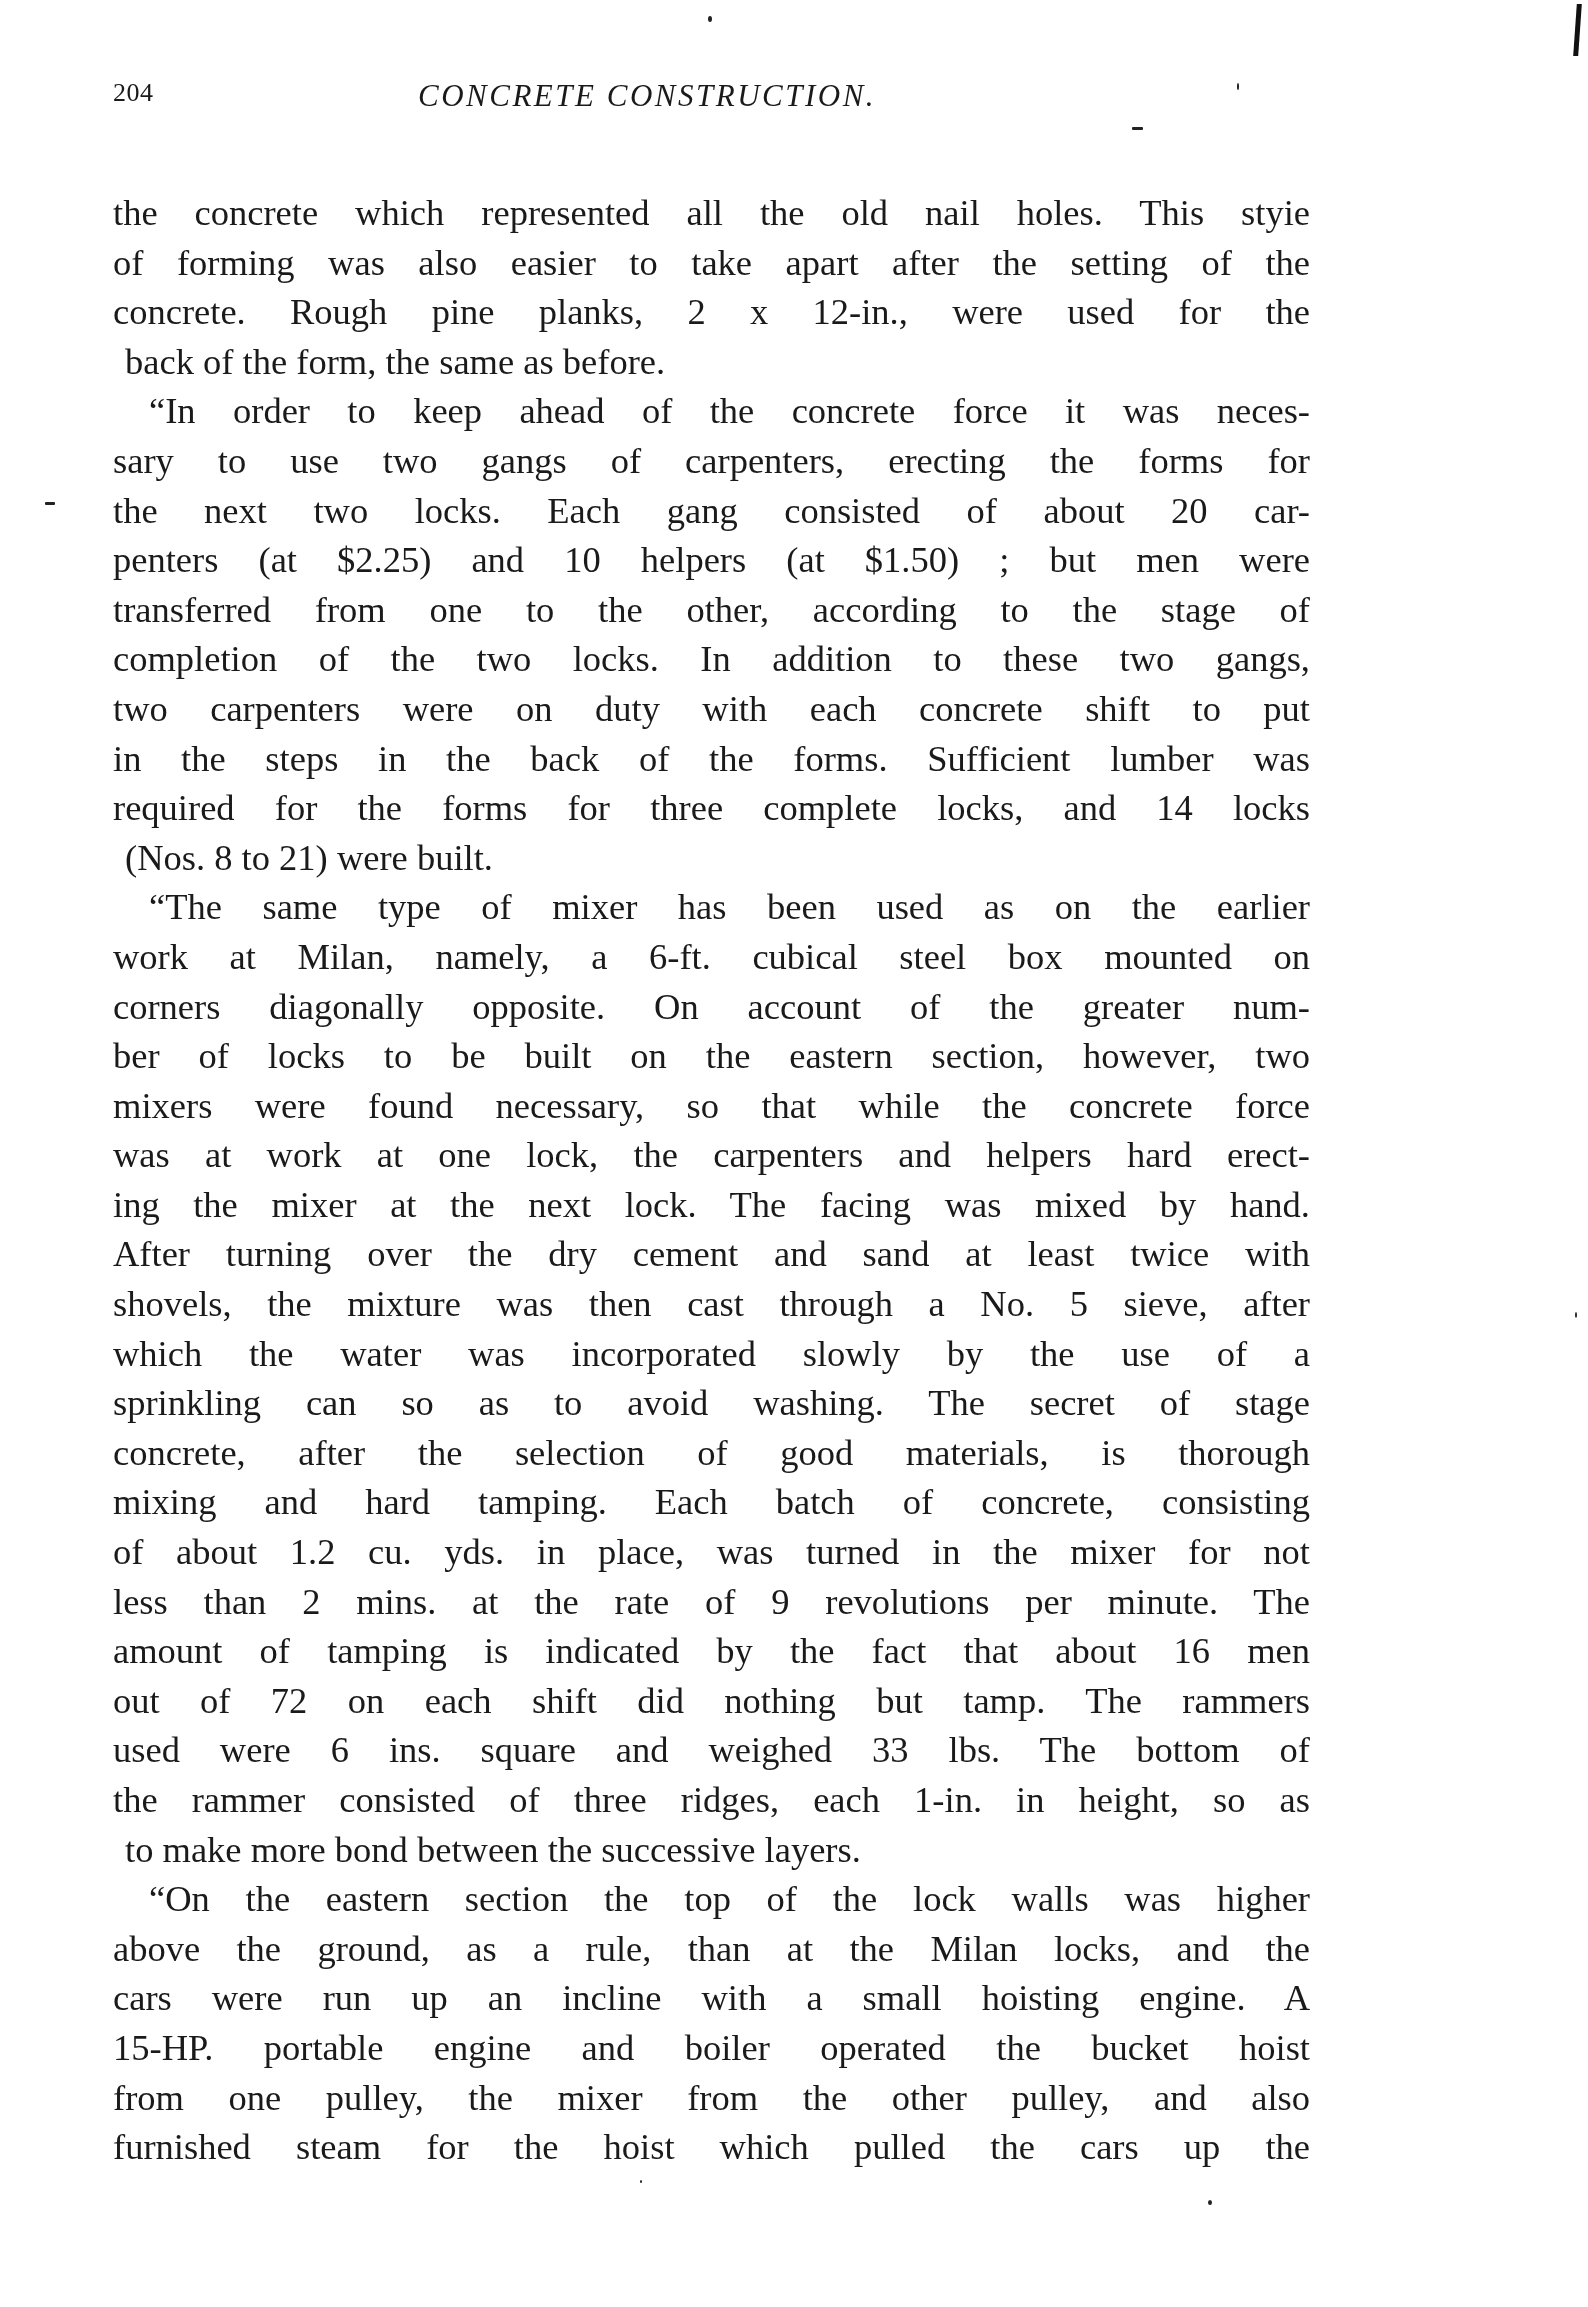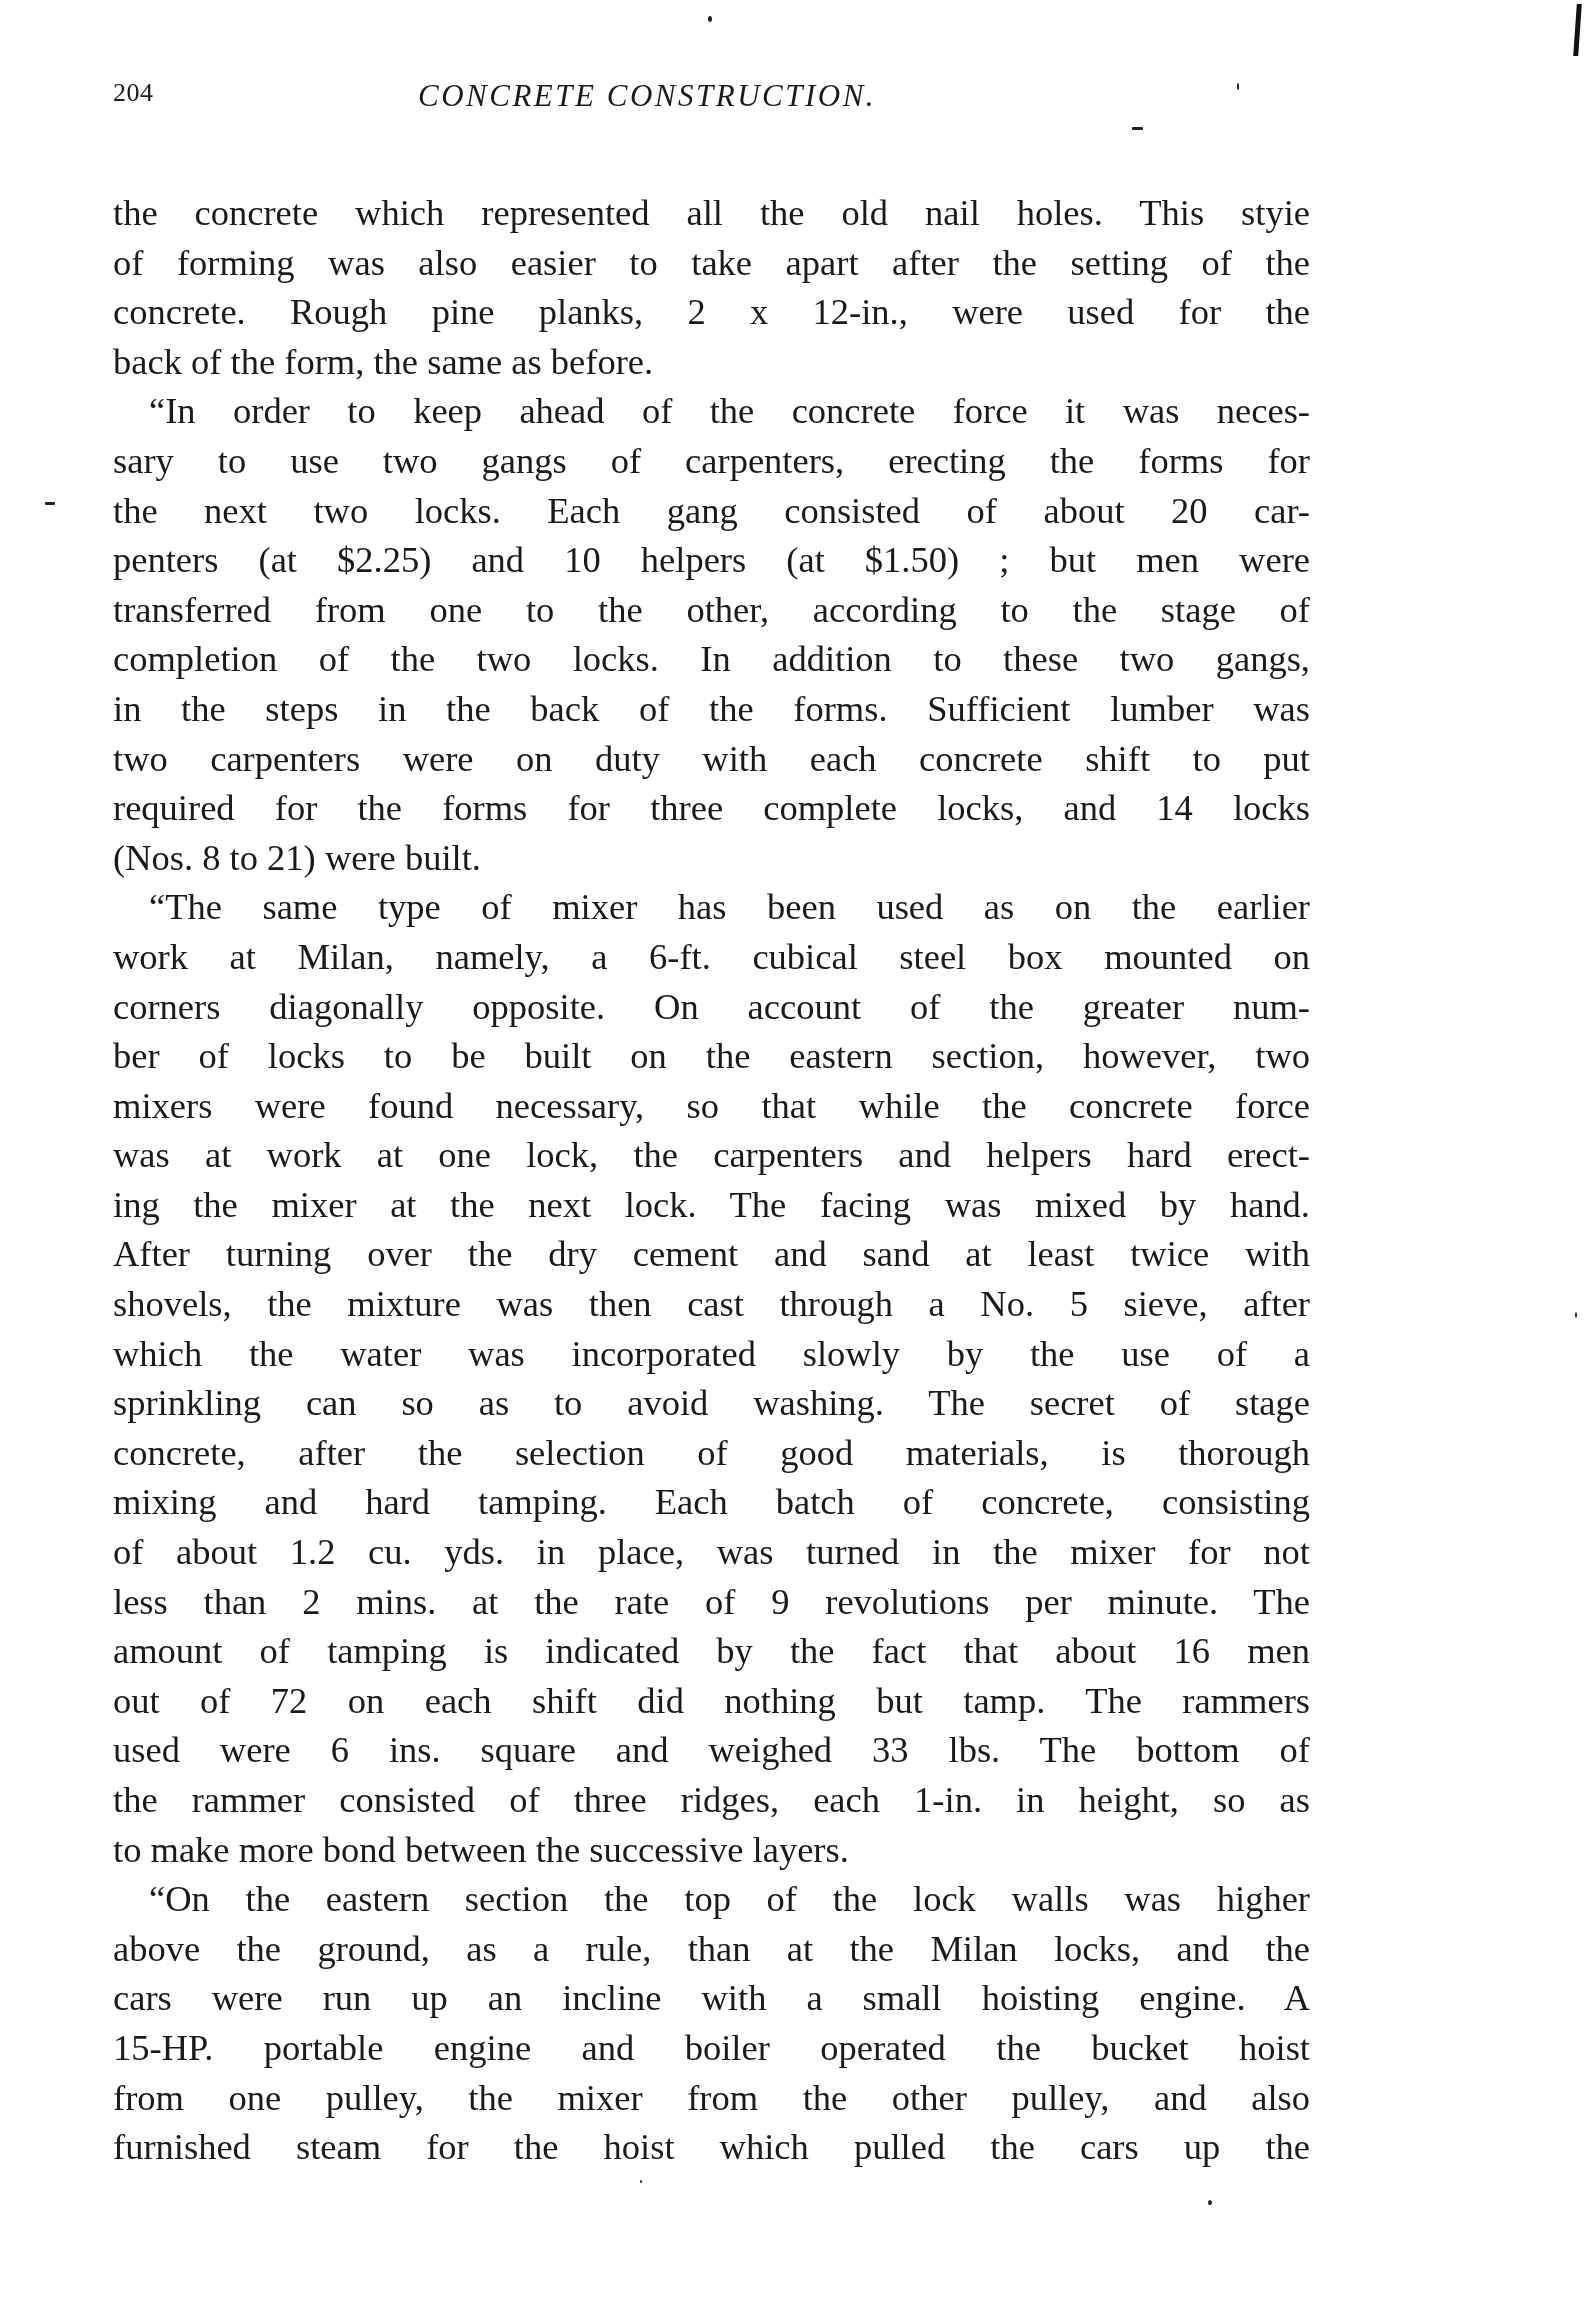--- a/index.html
+++ b/index.html
@@ -47,20 +47,21 @@
   }
   .line {
     display: block;
     white-space: nowrap;
     text-align: justify;
     text-align-last: justify;
     height: 49.6px;
   }
   .line.last {
     text-align-last: left;
+    margin-left: 12px;
   }
   .line.indent {
     padding-left: 36px;
   }
   .speck {
     position: absolute;
     background: #222;
     border-radius: 50%;
   }
   .edge-mark {
@@ -90,22 +91,22 @@
       <span class="line">concrete.  Rough pine planks, 2 x 12-in., were used for the</span>
       <span class="line last">back of the form, the same as before.</span>
     </div>
     <div class="paragraph">
       <span class="line indent">“In order to keep ahead of the concrete force it was neces-</span>
       <span class="line">sary to use two gangs of carpenters, erecting the forms for</span>
       <span class="line">the next two locks.  Each gang consisted of about 20 car-</span>
       <span class="line">penters (at $2.25) and 10 helpers (at $1.50) ;  but men were</span>
       <span class="line">transferred from one to the other, according to the stage of</span>
       <span class="line">completion of the two locks.  In addition to these two gangs,</span>
+      <span class="line">two carpenters were on duty with each concrete shift to put</span>
       <span class="line">in the steps in the back of the forms.  Sufficient lumber was</span>
-      <span class="line">two carpenters were on duty with each concrete shift to put</span>
       <span class="line">required for the forms for three complete locks, and 14 locks</span>
       <span class="line last">(Nos. 8 to 21) were built.</span>
     </div>
     <div class="paragraph">
       <span class="line indent">“The same type of mixer has been used as on the earlier</span>
       <span class="line">work at Milan, namely, a 6-ft. cubical steel box mounted on</span>
       <span class="line">corners diagonally opposite.  On account of the greater num-</span>
       <span class="line">ber of locks to be built on the eastern section, however, two</span>
       <span class="line">mixers were found necessary, so that while the concrete force</span>
       <span class="line">was at work at one lock, the carpenters and helpers hard erect-</span>

